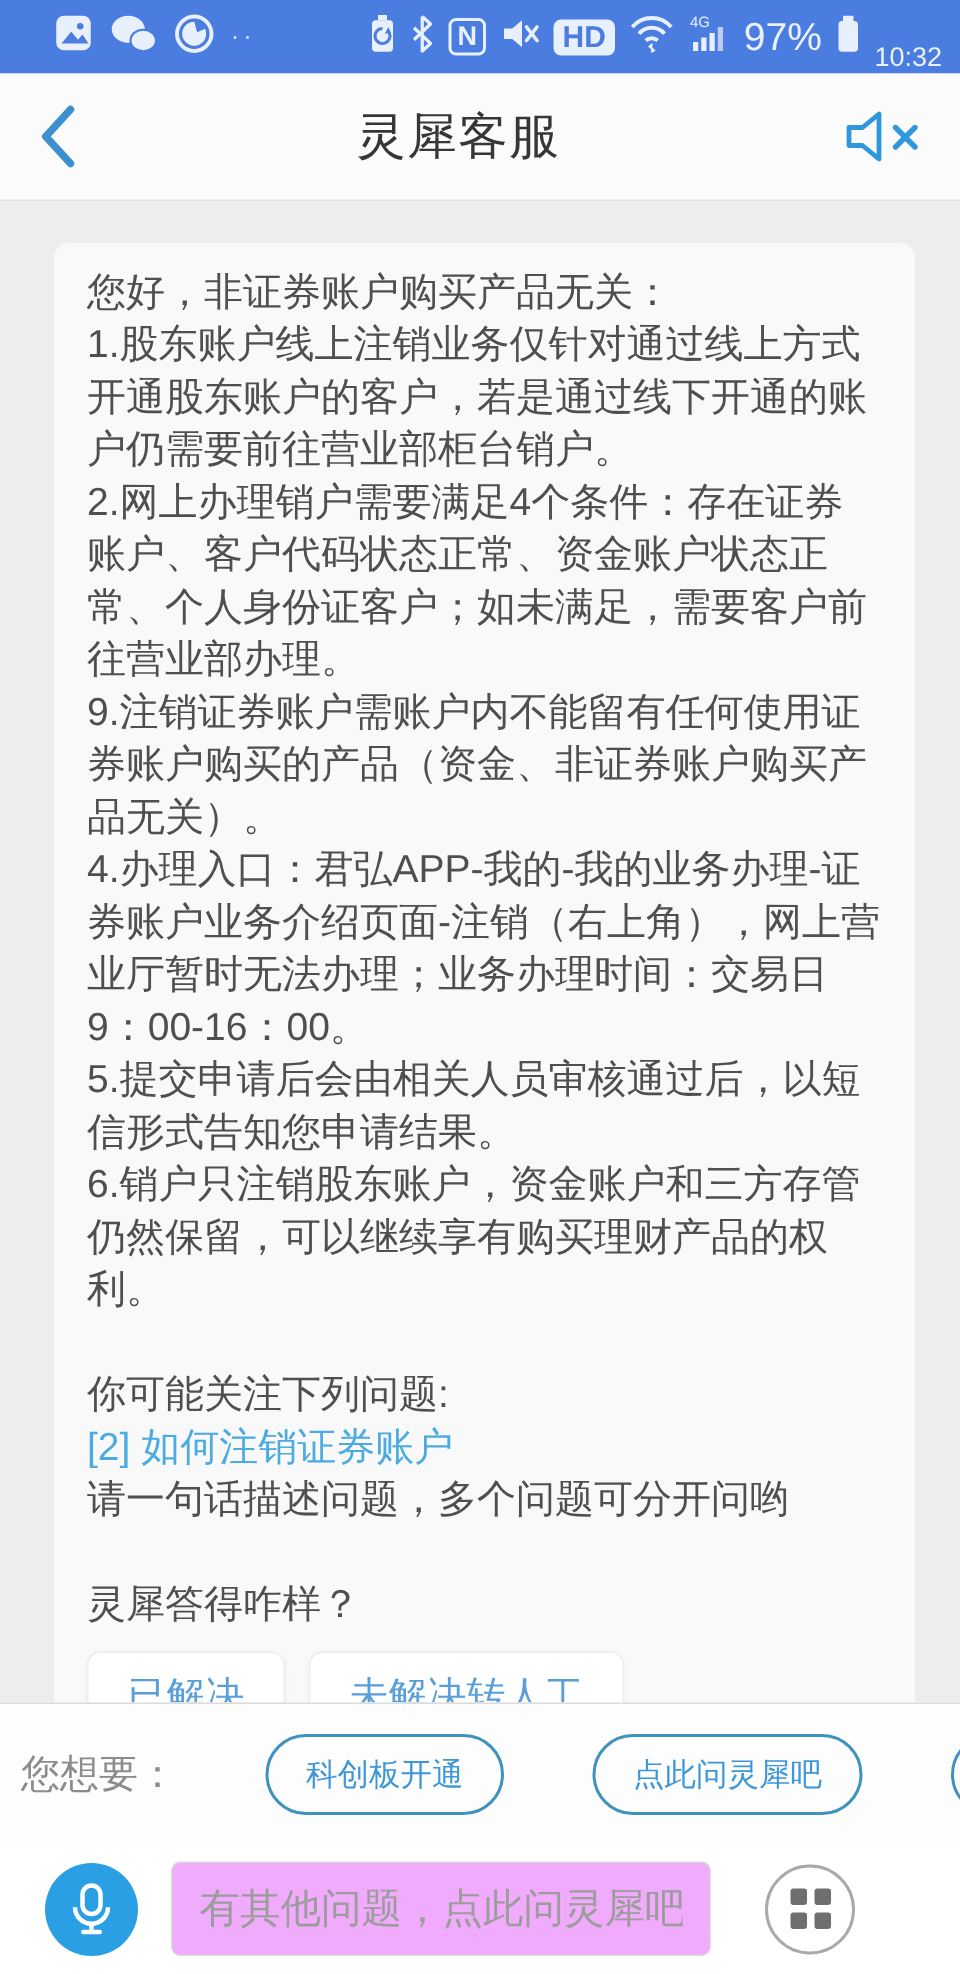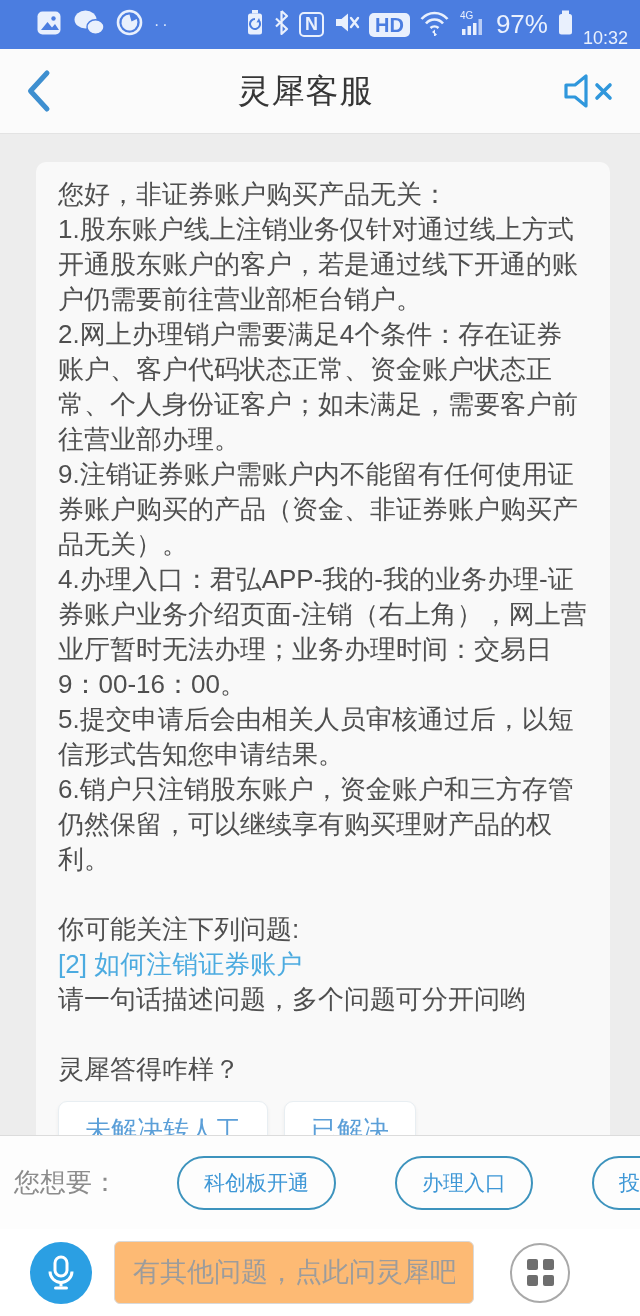--- a/index.html
+++ b/index.html
@@ -74,21 +74,21 @@
     flex: 0 0 87px; background: #ffffff;
     display: flex; align-items: center; padding: 0 18px;
   }
   .mic-btn {
     width: 62px; height: 62px; border-radius: 50%; background: #2b9fe3;
     display: flex; align-items: center; justify-content: center;
     margin-left: 12px; flex: 0 0 auto; border: none; cursor: pointer;
   }
   .text-input {
     margin-left: 22px; width: 360px; height: 63px;
-    border: 1px solid #d9d9d9; border-radius: 6px; background: #fdba74;
+    border: 1px solid #d9d9d9; border-radius: 6px; background: #f0abfc;
     font-size: 27px; color: #555; padding: 0 18px; font-family: inherit;
   }
   .text-input::placeholder { color: #9c9c9c; }
   .grid-btn {
     width: 60px; height: 60px; border: 2px solid #a9a9a9; border-radius: 50%;
     margin-left: 36px; background: #fff; flex: 0 0 auto;
     display: flex; align-items: center; justify-content: center; cursor: pointer;
   }
   .grid-icon { display: grid; grid-template-columns: 11px 11px; gap: 5px; }
   .grid-icon span { width: 11px; height: 11px; background: #6e6e6e; border-radius: 2px; }
@@ -193,30 +193,30 @@
     <p>4.办理入口：君弘APP-我的-我的业务办理-证券账户业务介绍页面-注销（右上角），网上营业厅暂时无法办理；业务办理时间：交易日9：00-16：00。</p>
     <p>5.提交申请后会由相关人员审核通过后，以短信形式告知您申请结果。</p>
     <p>6.销户只注销股东账户，资金账户和三方存管仍然保留，可以继续享有购买理财产品的权利。</p>
     <div class="spacer"></div>
     <p>你可能关注下列问题:</p>
     <p class="related-link">[2] 如何注销证券账户</p>
     <p>请一句话描述问题，多个问题可分开问哟</p>
     <div class="spacer"></div>
     <p>灵犀答得咋样？</p>
     <div class="feedback-row">
+      <button class="fb-btn">已解决</button>
       <button class="fb-btn">未解决转人工</button>
-      <button class="fb-btn">已解决</button>
     </div>
   </div>
 </div>
 
 <div class="suggestions">
   <span class="sugg-label">您想要：</span>
   <button class="pill">科创板开通</button>
-  <button class="pill">办理入口</button>
+  <button class="pill">点此问灵犀吧</button>
   <button class="pill">投资日历</button>
 
 </div>
 
 <div class="input-bar">
   <button class="mic-btn">
     <svg width="30" height="36" viewBox="0 0 30 36">
         <rect x="9" y="2" width="12" height="19" rx="6" fill="none" stroke="#ffffff" stroke-width="3"></rect>
         <path d="M4 16.5 a11 11 0 0 0 22 0" fill="none" stroke="#ffffff" stroke-width="3"></path>
         <path d="M15 28 v3.5" stroke="#ffffff" stroke-width="3"></path>

